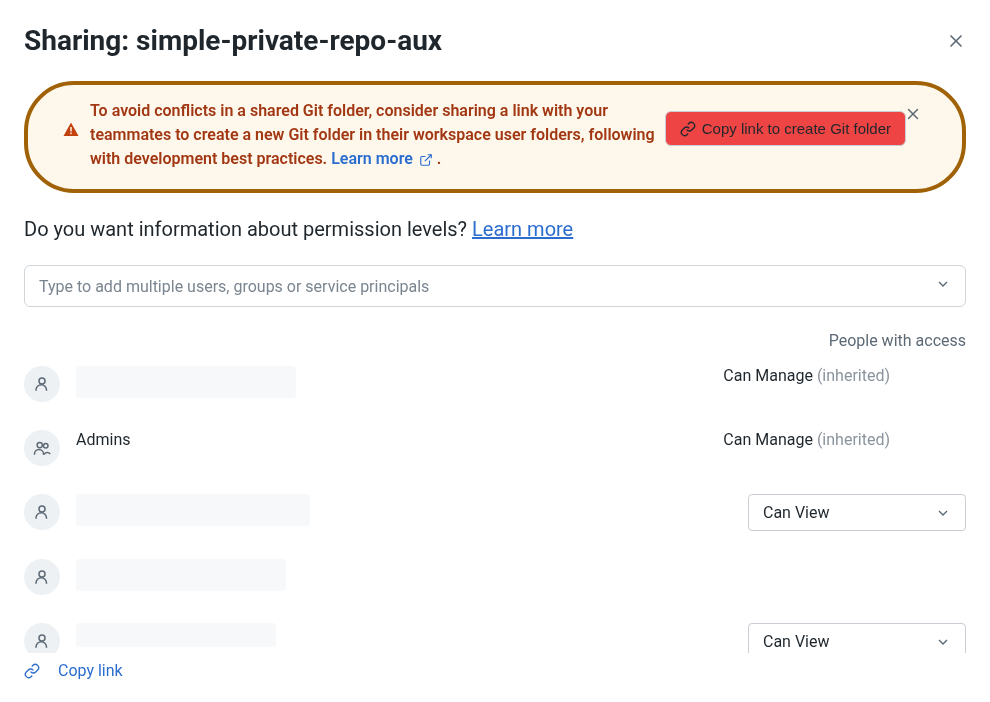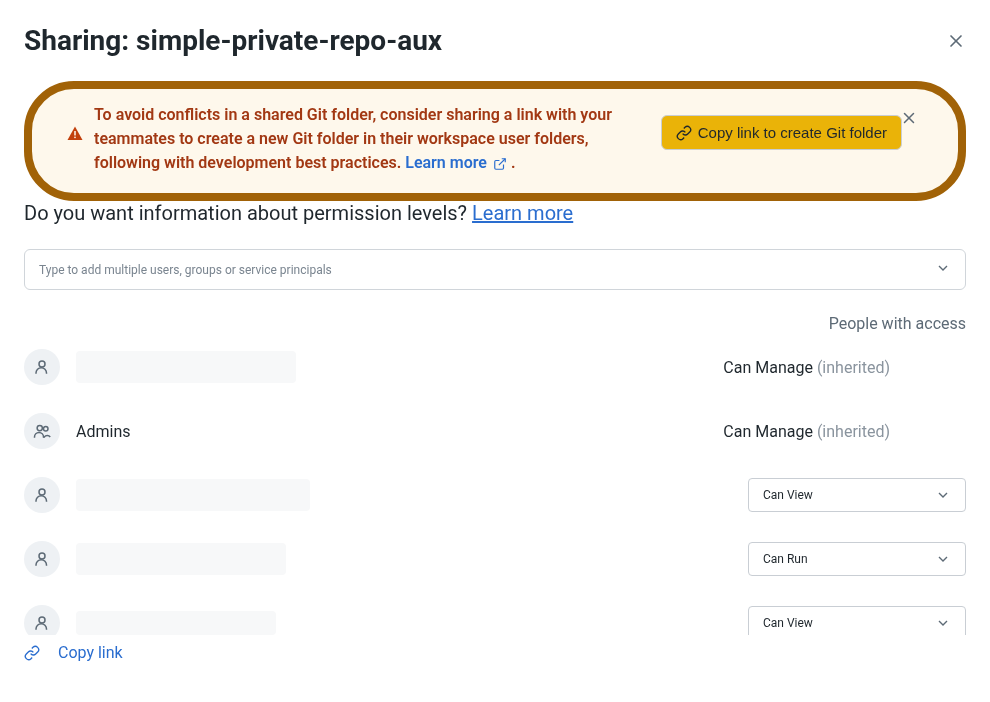--- a/index.html
+++ b/index.html
@@ -24,24 +24,25 @@
     }
     .close-btn {
       cursor: pointer;
       color: #5d6a76;
       display: flex;
       align-items: center;
       justify-content: center;
     }
     .alert-container {
       position: relative;
-      border: 8px solid #a16207;
+      border: 4px solid #a16207;
       border-radius: 50px;
       padding: 14px 34px 18px 34px;
       background: #fef8ec;
+      margin-bottom: 24px;
     }
     .alert-inner {
       display: flex;
       align-items: flex-start;
       gap: 10px;
       position: relative;
     }
     .warn-icon {
       color: #c2410c;
       flex-shrink: 0;
@@ -57,21 +58,21 @@
     .alert-text .learn-link {
       color: #2a6dcf;
       text-decoration: none;
       font-weight: 600;
     }
     .alert-text .period { color: #a23813; }
     .copy-git-btn {
       display: inline-flex;
       align-items: center;
       gap: 6px;
-      background: #eab308;
+      background: #ef4444;
       border: 1px solid #c9ced4;
       border-radius: 6px;
       padding: 8px 14px;
       font-size: 15px;
       color: #1f272d;
       cursor: pointer;
       flex-shrink: 0;
       margin-top: 12px;
       margin-right: 22px;
     }
@@ -92,34 +93,34 @@
       text-decoration: underline;
     }
     .add-input {
       display: flex;
       align-items: center;
       justify-content: space-between;
       border: 1px solid #d0d5da;
       border-radius: 6px;
       padding: 10px 14px;
       color: #7a8590;
-      font-size: 12px;
+      font-size: 16px;
       margin-bottom: 24px;
       cursor: text;
     }
     .chev { color: #5d6a76; }
     .section-label {
       color: #5d6a76;
       font-size: 16px;
       margin-bottom: 16px;
       text-align: right;
     }
     .access-row {
       display: flex;
-      align-items: center;
+      align-items: flex-start;
       gap: 16px;
       margin-bottom: 28px;
     }
     .access-row.last { margin-bottom: 12px; }
     .avatar {
       width: 36px;
       height: 36px;
       border-radius: 50%;
       background: #eef1f4;
       display: flex;
@@ -147,21 +148,21 @@
     }
     .perm-text .inherited { color: #8a949e; }
     .perm-select {
       display: inline-flex;
       align-items: center;
       justify-content: space-between;
       gap: 40px;
       border: 1px solid #c9ced4;
       border-radius: 4px;
       padding: 8px 14px;
-      font-size: 12px;
+      font-size: 16px;
       min-width: 218px;
       cursor: pointer;
     }
     .cutoff-wrap {
       height: 30px;
       overflow: hidden;
       margin-bottom: 8px;
     }
     .copy-link {
       display: inline-flex;
@@ -299,26 +300,20 @@
 
 <div class="access-row">
   <div class="avatar">
     <svg width="18" height="18" viewBox="0 0 24 24" fill="none" stroke="currentColor" stroke-width="2">
         <circle cx="12" cy="8" r="4"></circle>
         <path d="M4 21v-1a7 7 0 0 1 14 0v1"></path>
       </svg>
   </div>
   <div class="name-placeholder" style="max-width:210px"></div>
   <div class="flex-spacer"></div>
-  <div class="perm-select">
-    <span>Can Run</span>
-    <svg class="chev" width="16" height="16" viewBox="0 0 24 24" fill="none" stroke="currentColor" stroke-width="2">
-        <polyline points="6 9 12 15 18 9"></polyline>
-      </svg>
-  </div>
 </div>
 
 
 <div class="cutoff-wrap">
   <div class="access-row last">
     <div class="avatar">
       <svg width="18" height="18" viewBox="0 0 24 24" fill="none" stroke="currentColor" stroke-width="2">
           <circle cx="12" cy="8" r="4"></circle>
           <path d="M4 21v-1a7 7 0 0 1 14 0v1"></path>
         </svg>

